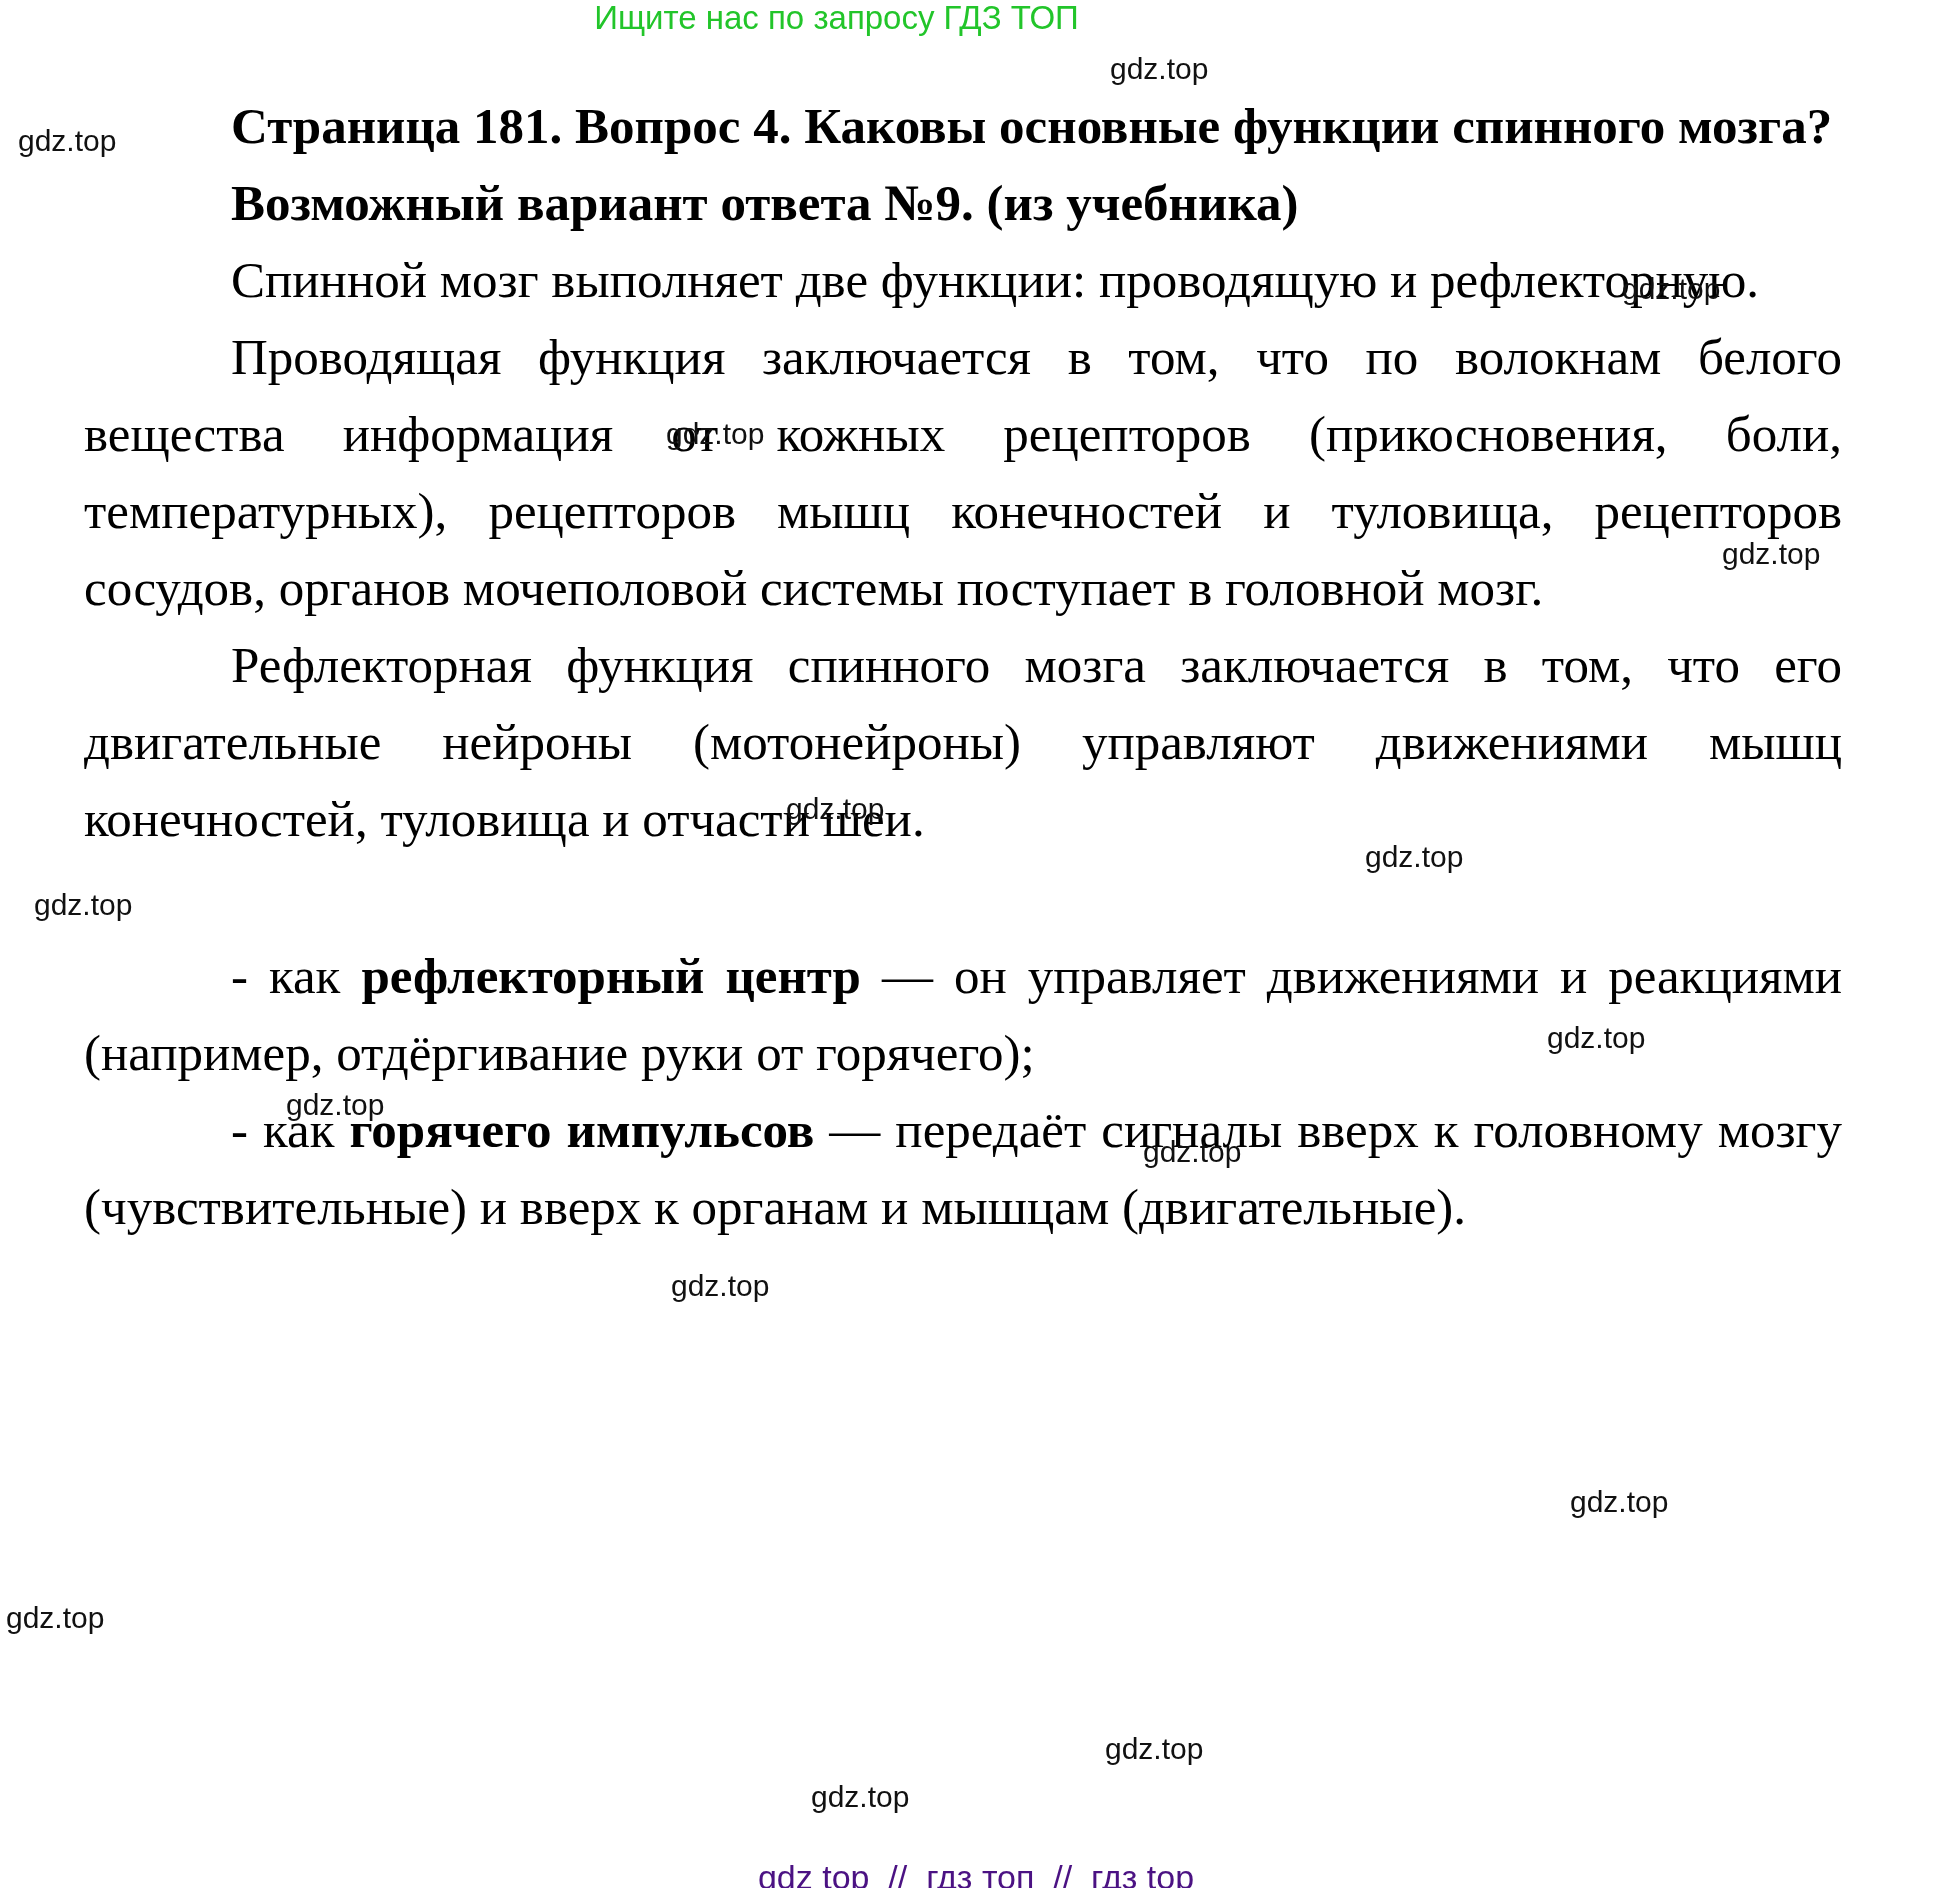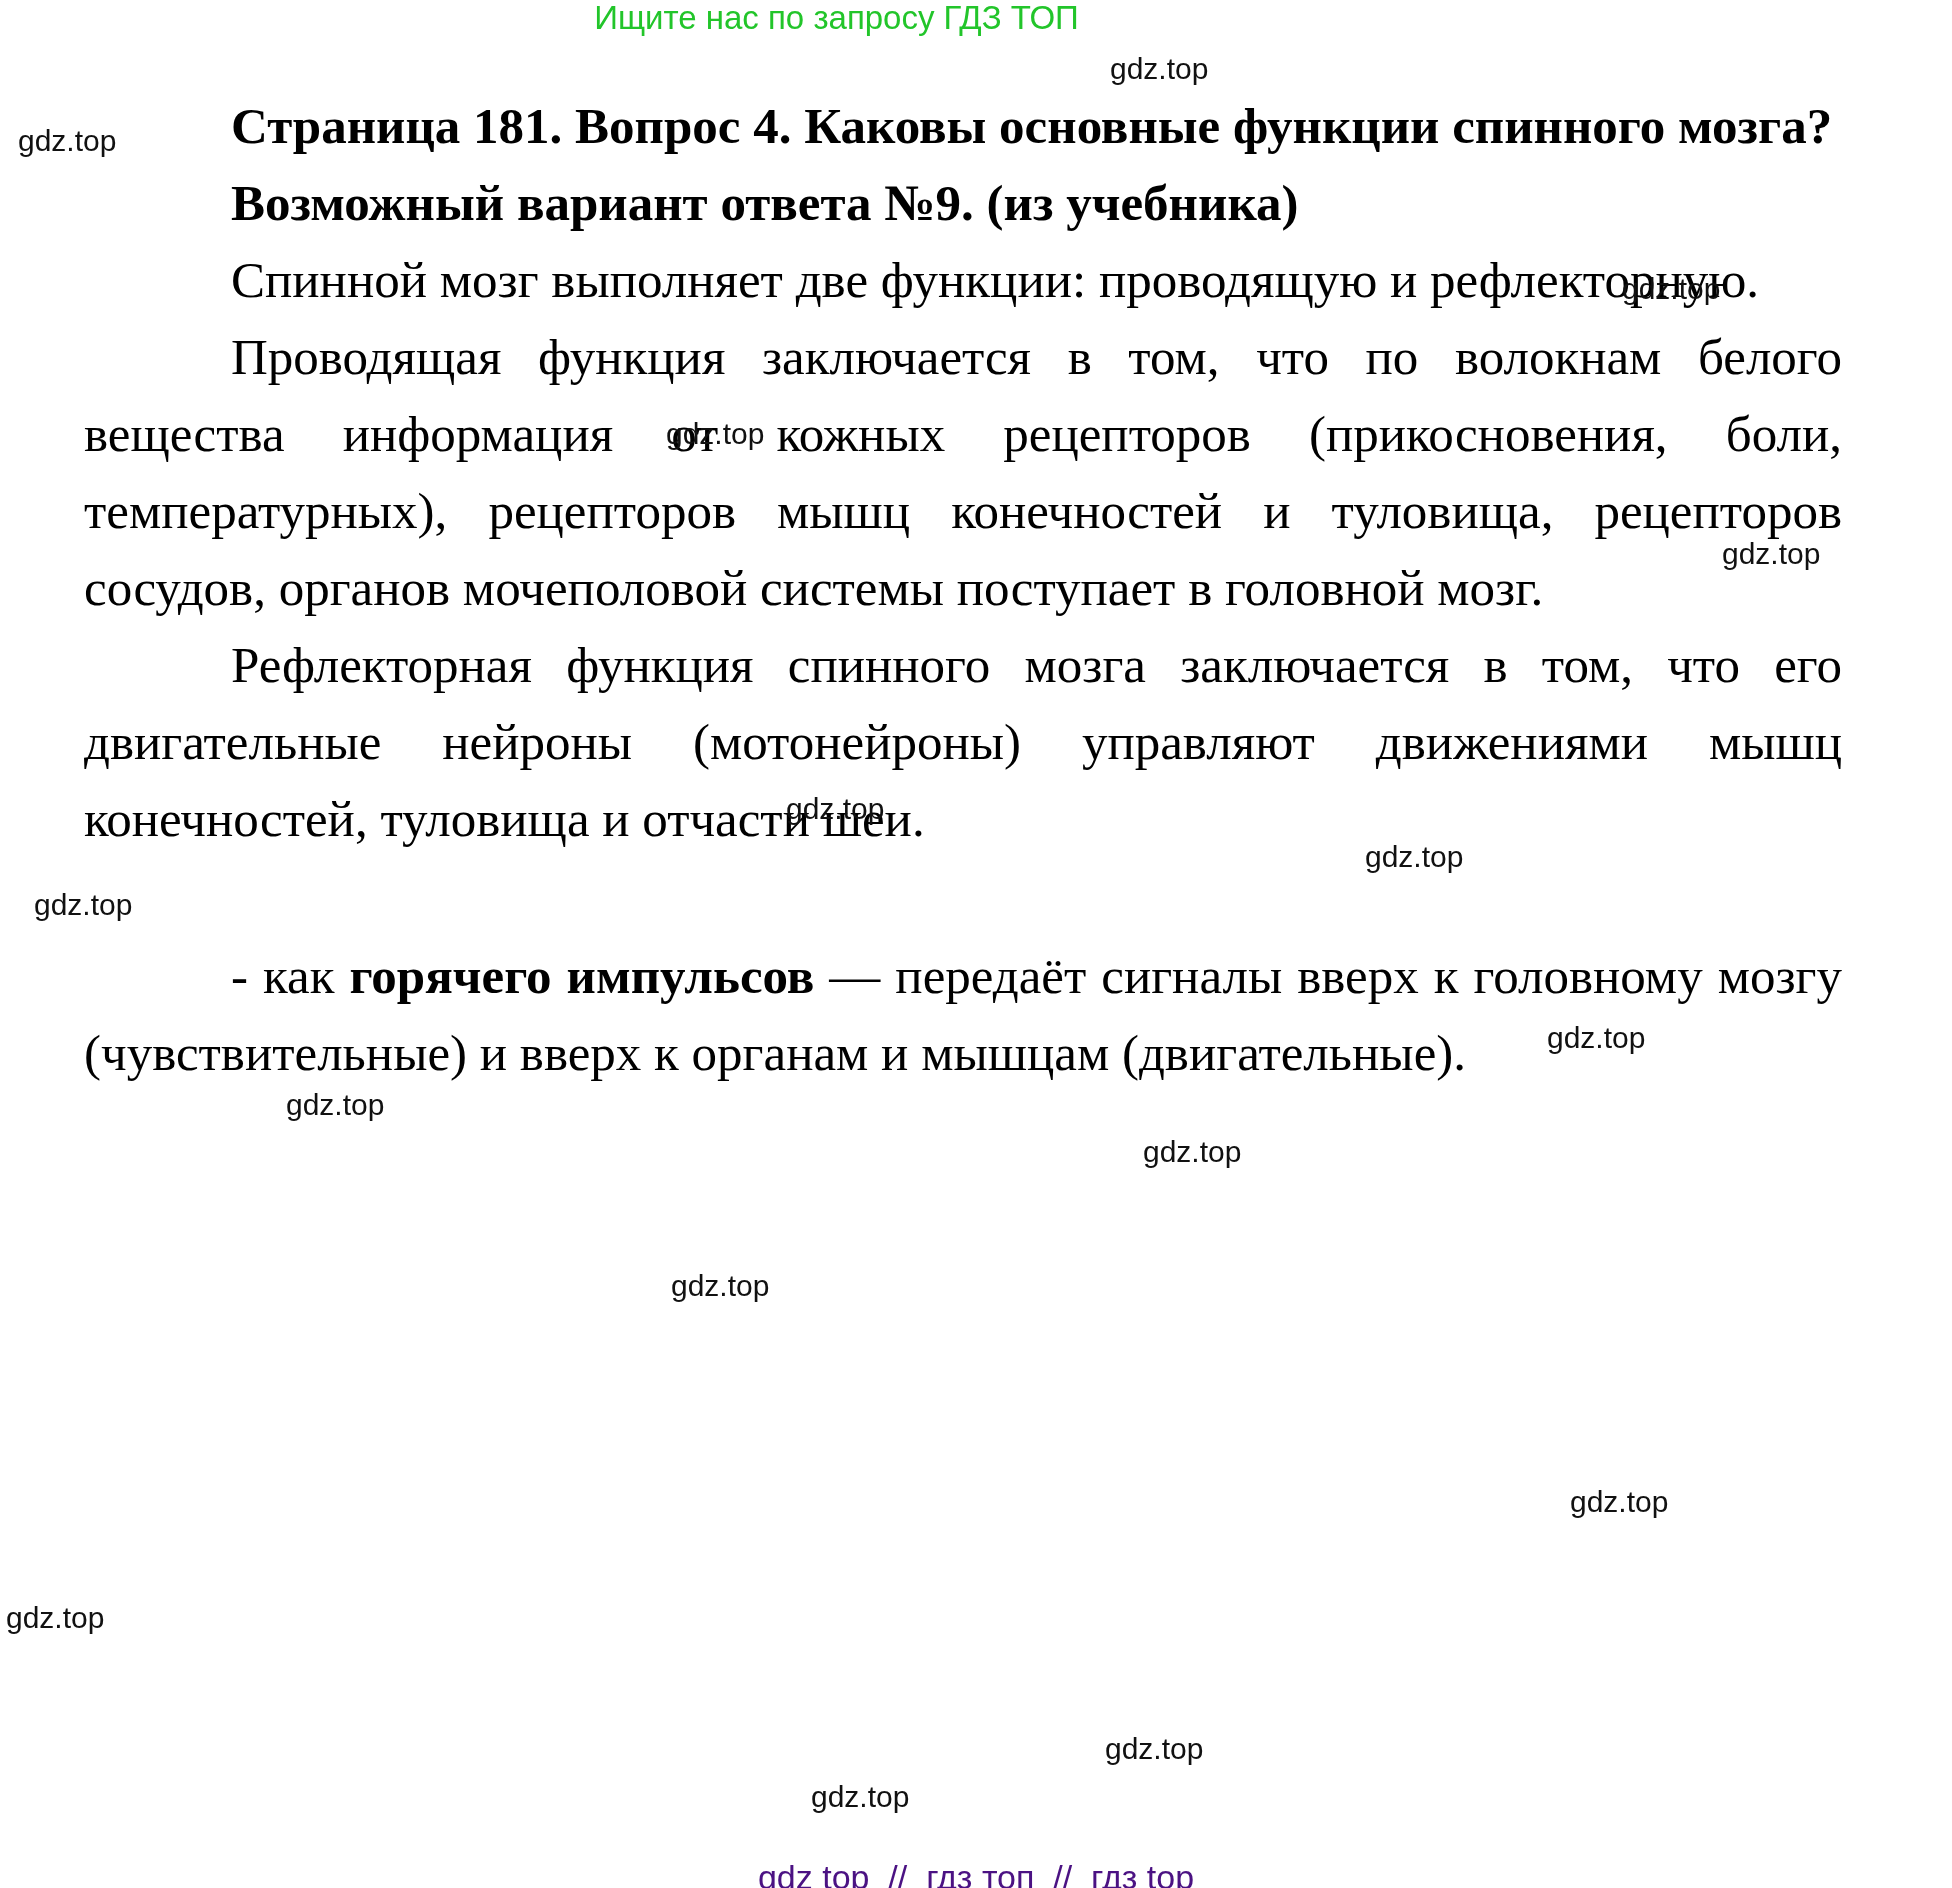--- a/index.html
+++ b/index.html
@@ -33,20 +33,21 @@
 
 <div class="topbanner">Ищите нас по запросу ГДЗ ТОП</div>
 
 <div class="content">
   <p class="h">Страница 181. Вопрос 4. Каковы основные функции спинного мозга?</p>
   <p class="h">Возможный вариант ответа №9. (из учебника)</p>
   <p>Спинной мозг выполняет две функции: проводящую и рефлекторную.</p>
   <p>Проводящая функция заключается в том, что по волокнам белого вещества информация от кожных рецепторов (прикосновения, боли, температурных), рецепторов мышц конечностей и туловища, рецепторов сосудов, органов мочеполовой системы поступает в головной мозг.</p>
   <p>Рефлекторная функция спинного мозга заключается в том, что его двигательные нейроны (мотонейроны) управляют движениями мышц конечностей, туловища и отчасти шеи.</p>
   <div class="gap"></div>
+  <p><span>- как </span><b>рефлекторный центр</b><span> — он управляет движениями и реакциями (например, отдёргивание руки от горячего);</span></p>
   <p><span>- как </span><b>горячего импульсов</b><span> — передаёт сигналы вверх к головному мозгу (чувствительные) и вверх к органам и мышцам (двигательные).</span></p>
 </div>
 
 <div id="wm-layer">
     <span class="wm" style="left: 1110px; top: 53px;">gdz.top</span>
     <span class="wm" style="left: 18px; top: 125px;">gdz.top</span>
     <span class="wm" style="left: 1622px; top: 273px;">gdz.top</span>
     <span class="wm" style="left: 666px; top: 418px;">gdz.top</span>
     <span class="wm" style="left: 1722px; top: 538px;">gdz.top</span>
     <span class="wm" style="left: 786px; top: 793px;">gdz.top</span>

